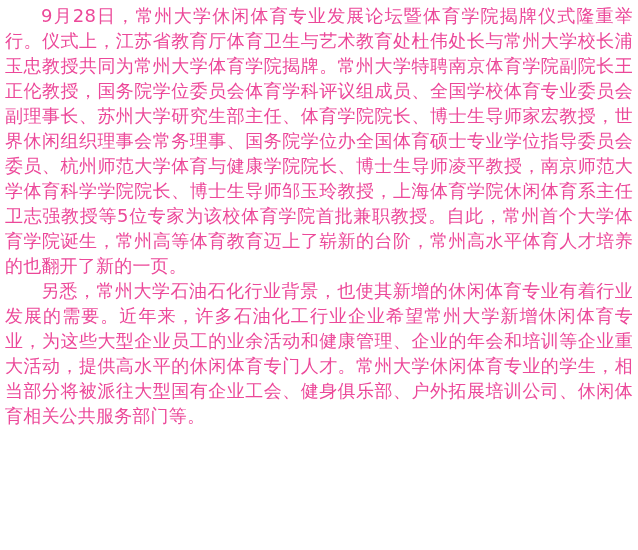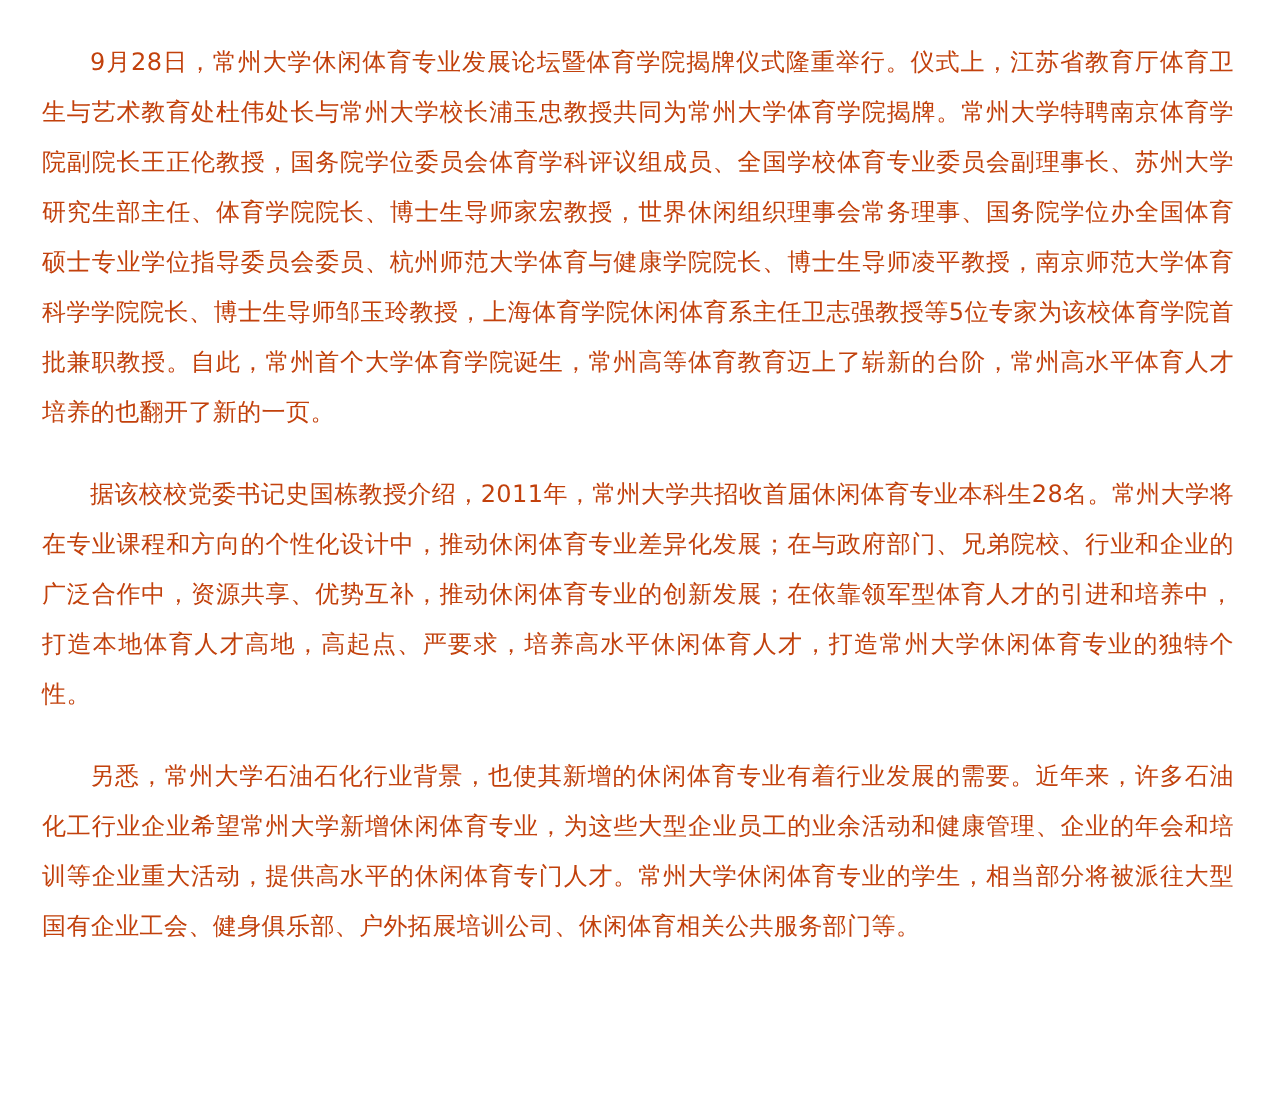--- a/index.html
+++ b/index.html
@@ -9,31 +9,30 @@
   }
   .doc-page {
     width: 638px;
     height: 550px;
     box-sizing: border-box;
     padding: 3px 5px 3px 5px;
     background: #ffffff;
     overflow: hidden;
   }
   .doc-page p {
-    margin: 16px;
+    margin: 0;
     padding: 0;
     text-indent: 2em;
     text-align: justify;
     font-family: "DejaVu Sans", "Liberation Sans", sans-serif;
-    font-size: 12px;
+    font-size: 18px;
     line-height: 25px;
-    color: #c2410c;
+    color: #ec4899;
     letter-spacing: 0.2px;
   }
 </style>
 </head>
 <body>
 
 <div class="doc-page">
   <p>9月28日，常州大学休闲体育专业发展论坛暨体育学院揭牌仪式隆重举行。仪式上，江苏省教育厅体育卫生与艺术教育处杜伟处长与常州大学校长浦玉忠教授共同为常州大学体育学院揭牌。常州大学特聘南京体育学院副院长王正伦教授，国务院学位委员会体育学科评议组成员、全国学校体育专业委员会副理事长、苏州大学研究生部主任、体育学院院长、博士生导师家宏教授，世界休闲组织理事会常务理事、国务院学位办全国体育硕士专业学位指导委员会委员、杭州师范大学体育与健康学院院长、博士生导师凌平教授，南京师范大学体育科学学院院长、博士生导师邹玉玲教授，上海体育学院休闲体育系主任卫志强教授等5位专家为该校体育学院首批兼职教授。自此，常州首个大学体育学院诞生，常州高等体育教育迈上了崭新的台阶，常州高水平体育人才培养的也翻开了新的一页。</p>
-  <p>据该校校党委书记史国栋教授介绍，2011年，常州大学共招收首届休闲体育专业本科生28名。常州大学将在专业课程和方向的个性化设计中，推动休闲体育专业差异化发展；在与政府部门、兄弟院校、行业和企业的广泛合作中，资源共享、优势互补，推动休闲体育专业的创新发展；在依靠领军型体育人才的引进和培养中，打造本地体育人才高地，高起点、严要求，培养高水平休闲体育人才，打造常州大学休闲体育专业的独特个性。</p>
   <p>另悉，常州大学石油石化行业背景，也使其新增的休闲体育专业有着行业发展的需要。近年来，许多石油化工行业企业希望常州大学新增休闲体育专业，为这些大型企业员工的业余活动和健康管理、企业的年会和培训等企业重大活动，提供高水平的休闲体育专门人才。常州大学休闲体育专业的学生，相当部分将被派往大型国有企业工会、健身俱乐部、户外拓展培训公司、休闲体育相关公共服务部门等。</p>
 </div>
 
 </body></html>

